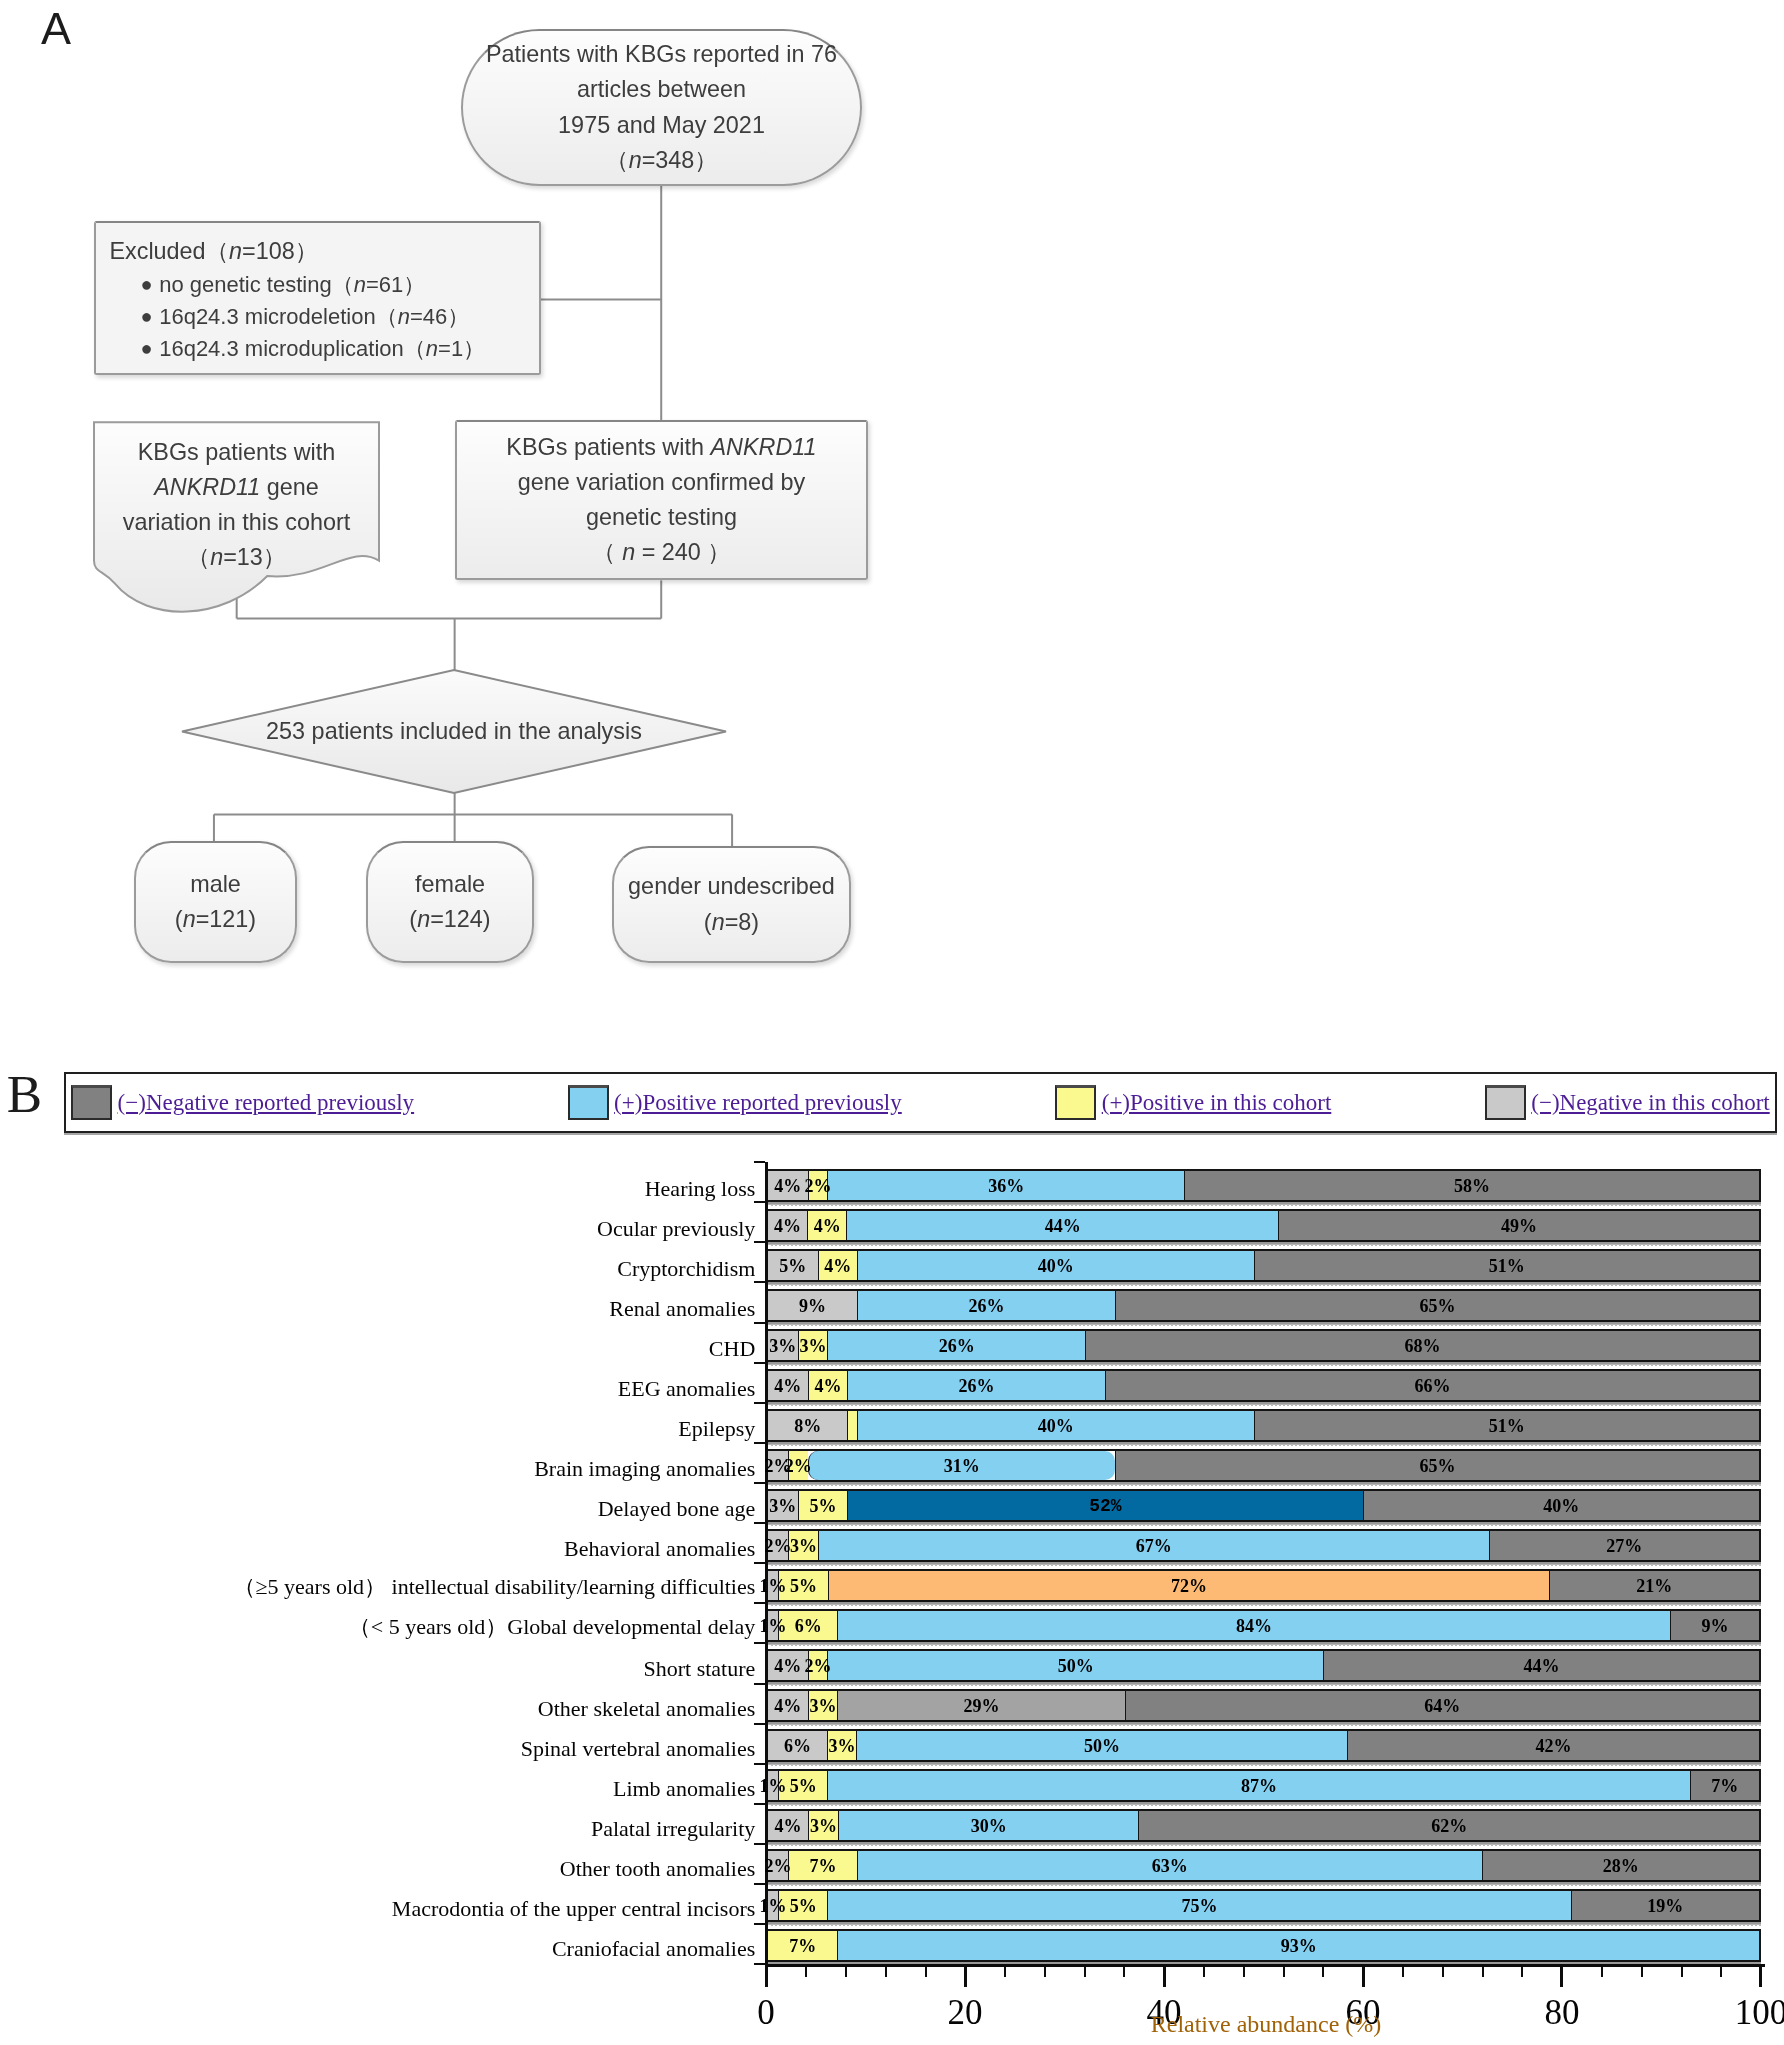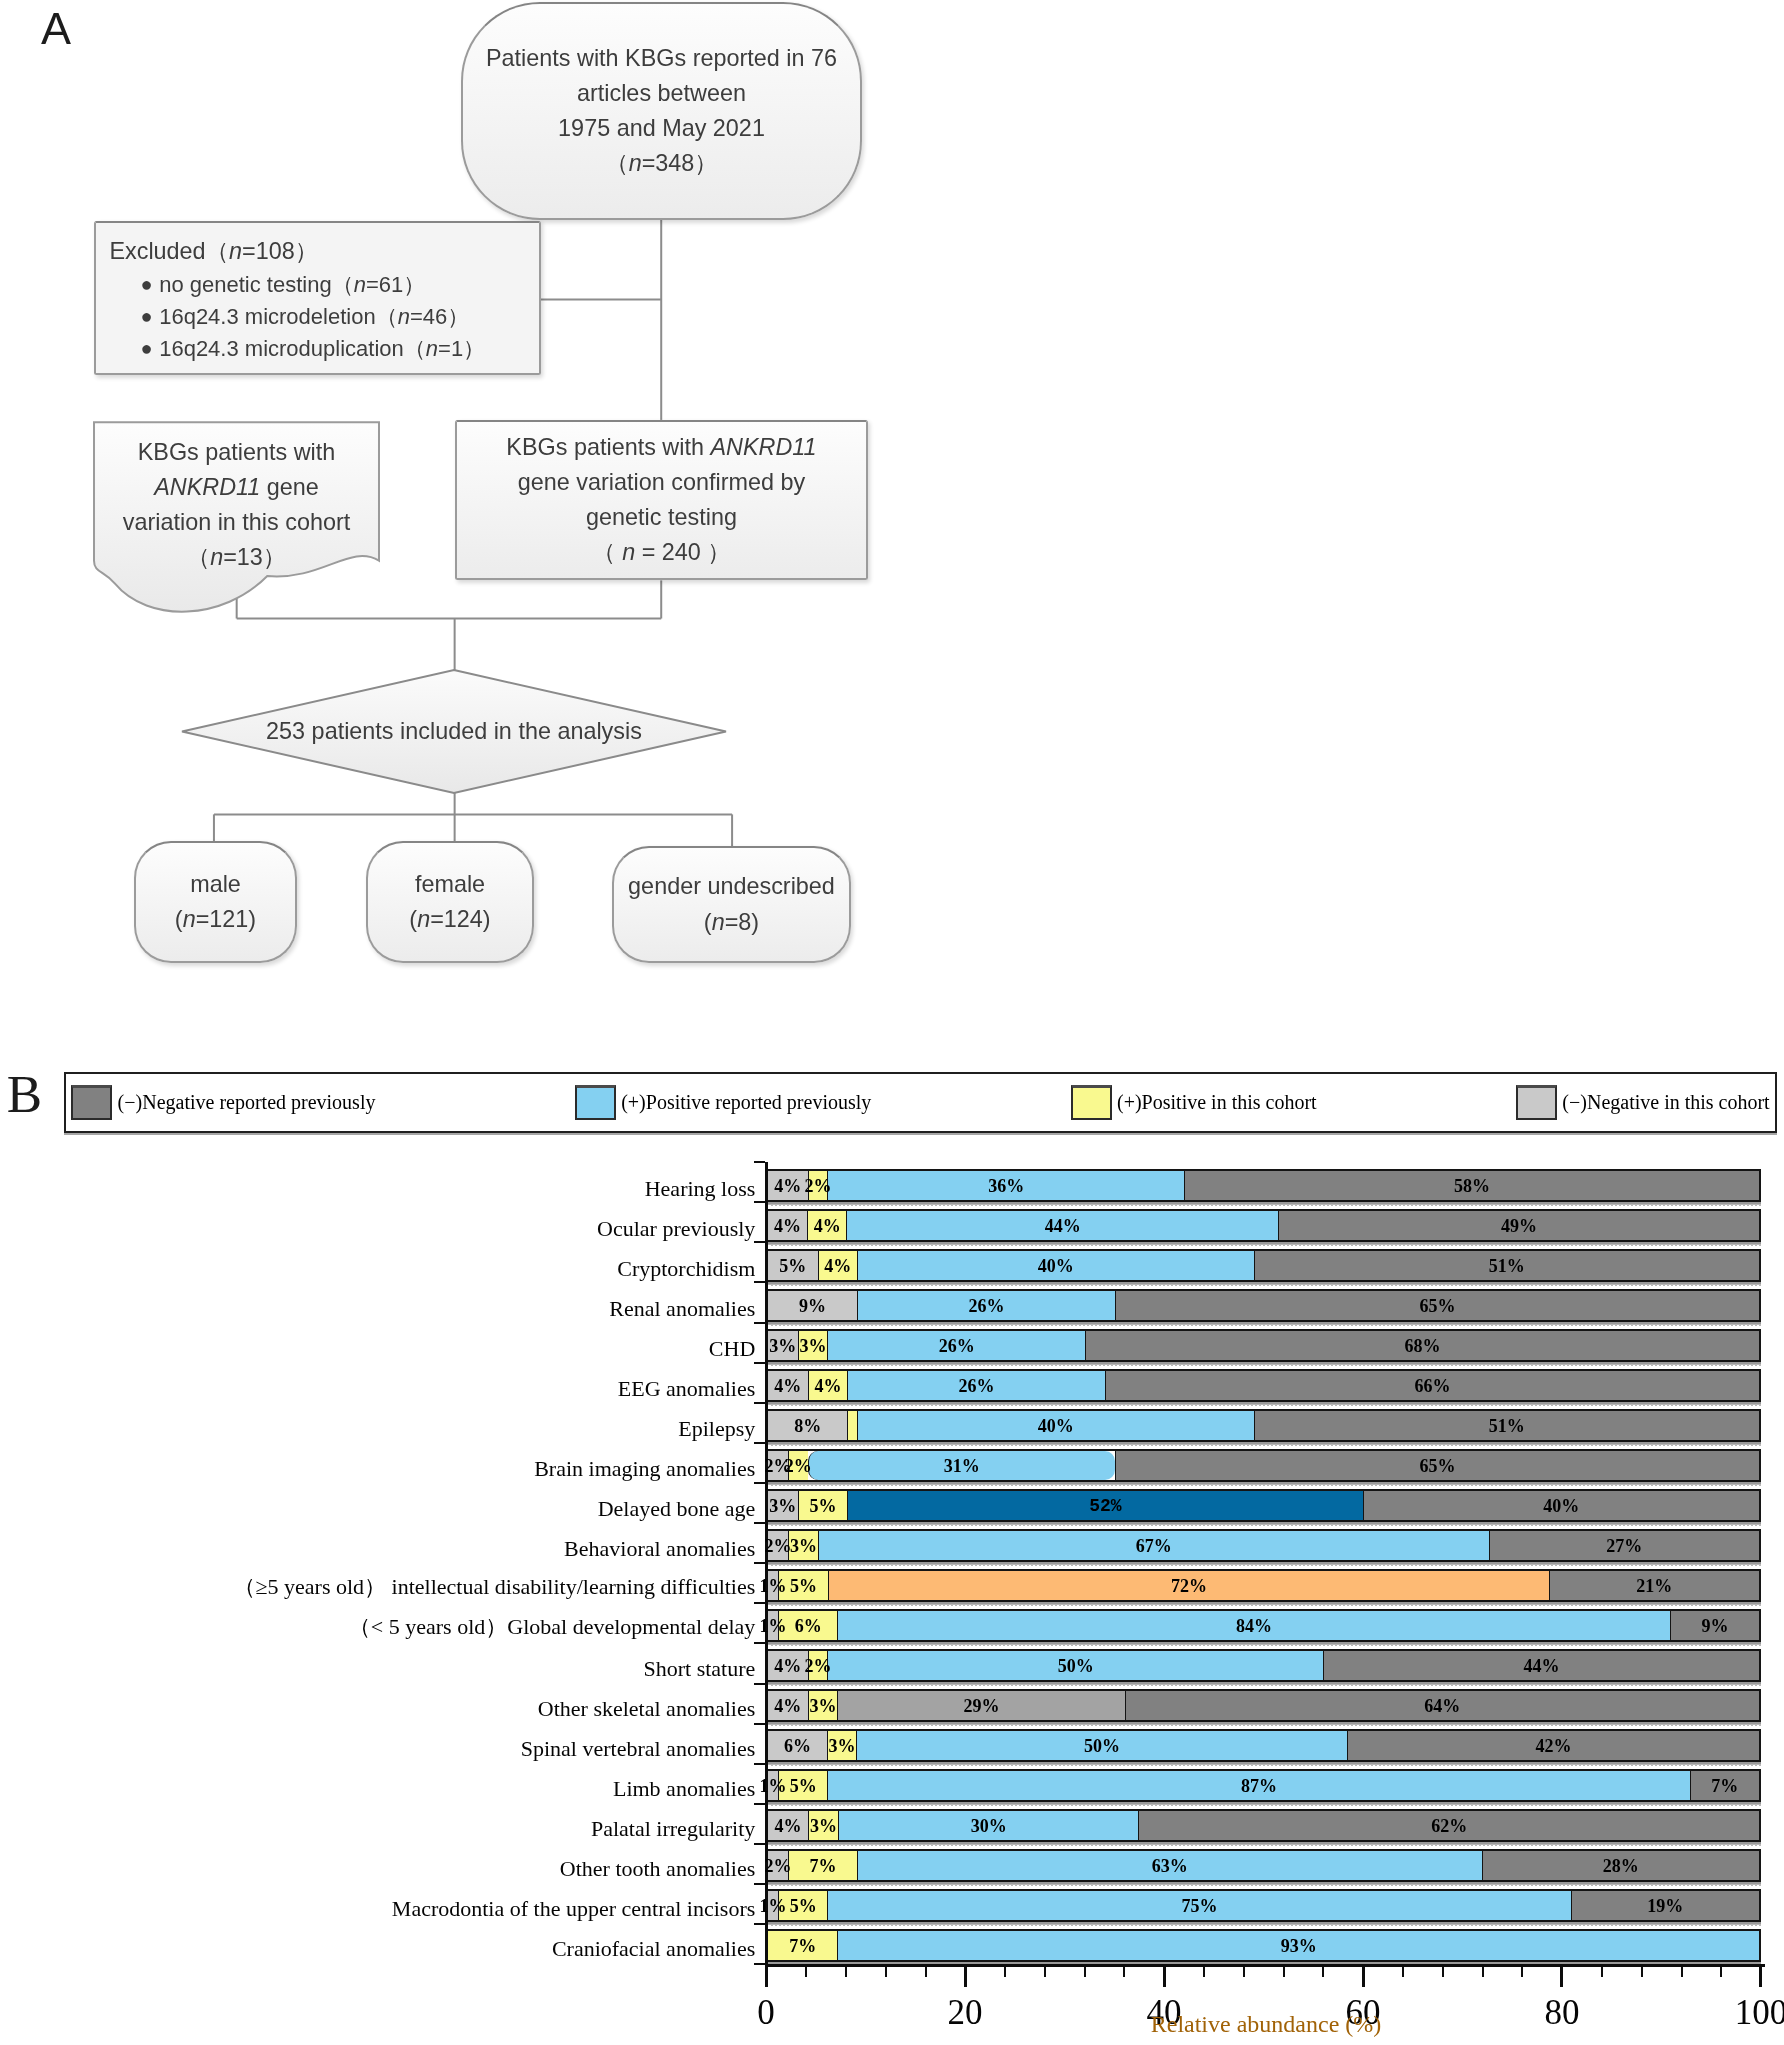--- a/index.html
+++ b/index.html
@@ -10,21 +10,21 @@
   .panel-label{position:absolute;font-family:"Liberation Sans",sans-serif;color:#1c1c1c;}
   #labelA{left:41px;top:2.7px;font-size:45px;font-weight:400;}
   #fc-lines{position:absolute;left:0;top:0;width:936px;height:1003px;z-index:0;}
   .fc-box{position:absolute;z-index:1;box-sizing:border-box;
           background:linear-gradient(180deg,#fdfdfd 0%,#ececec 100%);
           border:2px solid #9b9b9b;border-top:2.7px solid #858585;
           box-shadow:2px 2.7px 4px rgba(0,0,0,0.15);
           display:flex;flex-direction:column;justify-content:center;align-items:center;}
   .fcline{font-family:"Liberation Sans",sans-serif;font-size:23.4px;line-height:1.5;
           color:#3d3d3d;text-align:center;white-space:nowrap;}
-  #topBox{left:461px;top:2px;width:401px;height:218px;border-radius:79px;}
+  #topBox{left:461px;top:29px;width:401px;height:157px;border-radius:79px;}
   #excludedBox{left:94px;top:221px;width:447px;height:154px;border-radius:2.7px;
                align-items:flex-start;justify-content:flex-start;padding:10.7px 13.4px;
                background:#f4f4f4;}
   #excludedBox .exc-title{font-size:23.4px;}
   .exc-item{display:flex;align-items:center;margin-left:31px;font-family:"Liberation Sans",sans-serif;
             font-size:22px;line-height:1.45;color:#3d3d3d;white-space:nowrap;}
   .exc-item .bullet{margin-right:6.7px;font-size:20px;}
   #cohortBox{position:absolute;left:92px;top:420px;width:289px;height:201px;z-index:1;}
   #cohortBox svg{position:absolute;left:0;top:0;}
   #cohortBox .fc-text{position:absolute;left:0;top:14.7px;width:100%;text-align:center;}
@@ -41,21 +41,21 @@
   
   #panelB{position:absolute;left:0;top:0;width:1784px;height:2046px;}
   #labelB{left:6.7px;top:1064px;font-size:53px;font-family:"Liberation Serif",serif;}
   #legend{position:absolute;left:64px;top:1072px;width:1713px;height:61px;box-sizing:border-box;
           border:2.7px solid #1f1f1f;background:#fff;box-shadow:0 2px 0 rgba(0,0,0,0.35);}
   #legend-items{display:flex;height:100%;align-items:center;justify-content:space-between;
                 padding:0 5.3px;}
   .legend-item{display:flex;align-items:center;white-space:nowrap;}
   .swatch{display:inline-block;width:41px;height:35px;box-sizing:border-box;
           border:2px solid #2b2b2b;border-top:3.3px solid #4a4a4a;margin-right:5.3px;}
-  .legend-text{font-size:20px;color:#000000;}
+  .legend-text{font-size:23px;color:#4c1d95;text-decoration:underline;}
   
   #rows{position:absolute;left:4px;top:1162px;width:1761px;}
   .chart-row{position:relative;height:40px;display:flex;align-items:flex-end;}
   .cat-label{width:762px;box-sizing:border-box;padding-right:10.7px;text-align:right;
              font-size:22px;color:#050505;white-space:nowrap;}
   .bar-wrap{position:relative;width:995px;height:33px;}
   .chart-row + .chart-row .bar-wrap::before{content:"";position:absolute;top:-5.3px;left:0;right:0;
              border-top:2.7px dotted #b7b7b7;}
   .bar{position:relative;display:flex;width:100%;height:100%;box-sizing:border-box;
        border:2px solid #141414;background:#fff;box-shadow:0 2.7px 0 rgba(70,70,70,0.55);}

